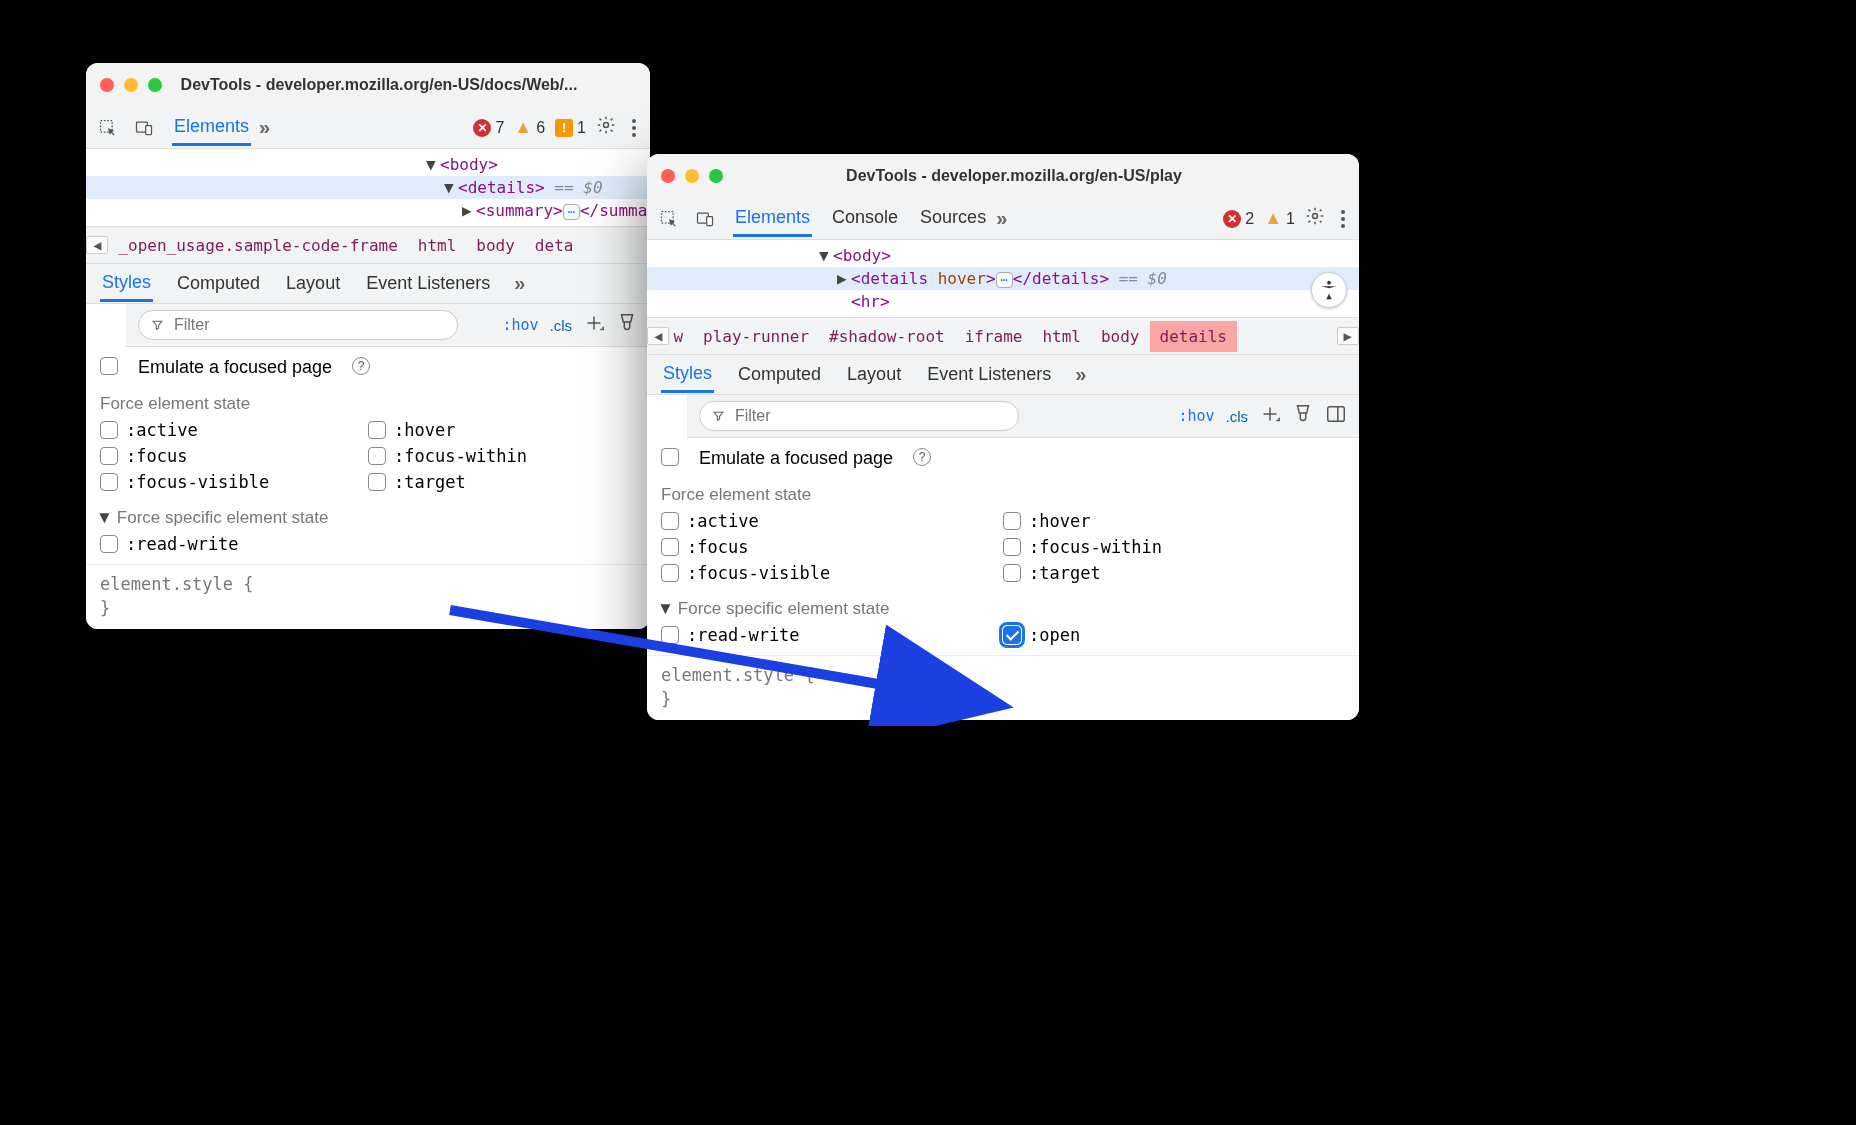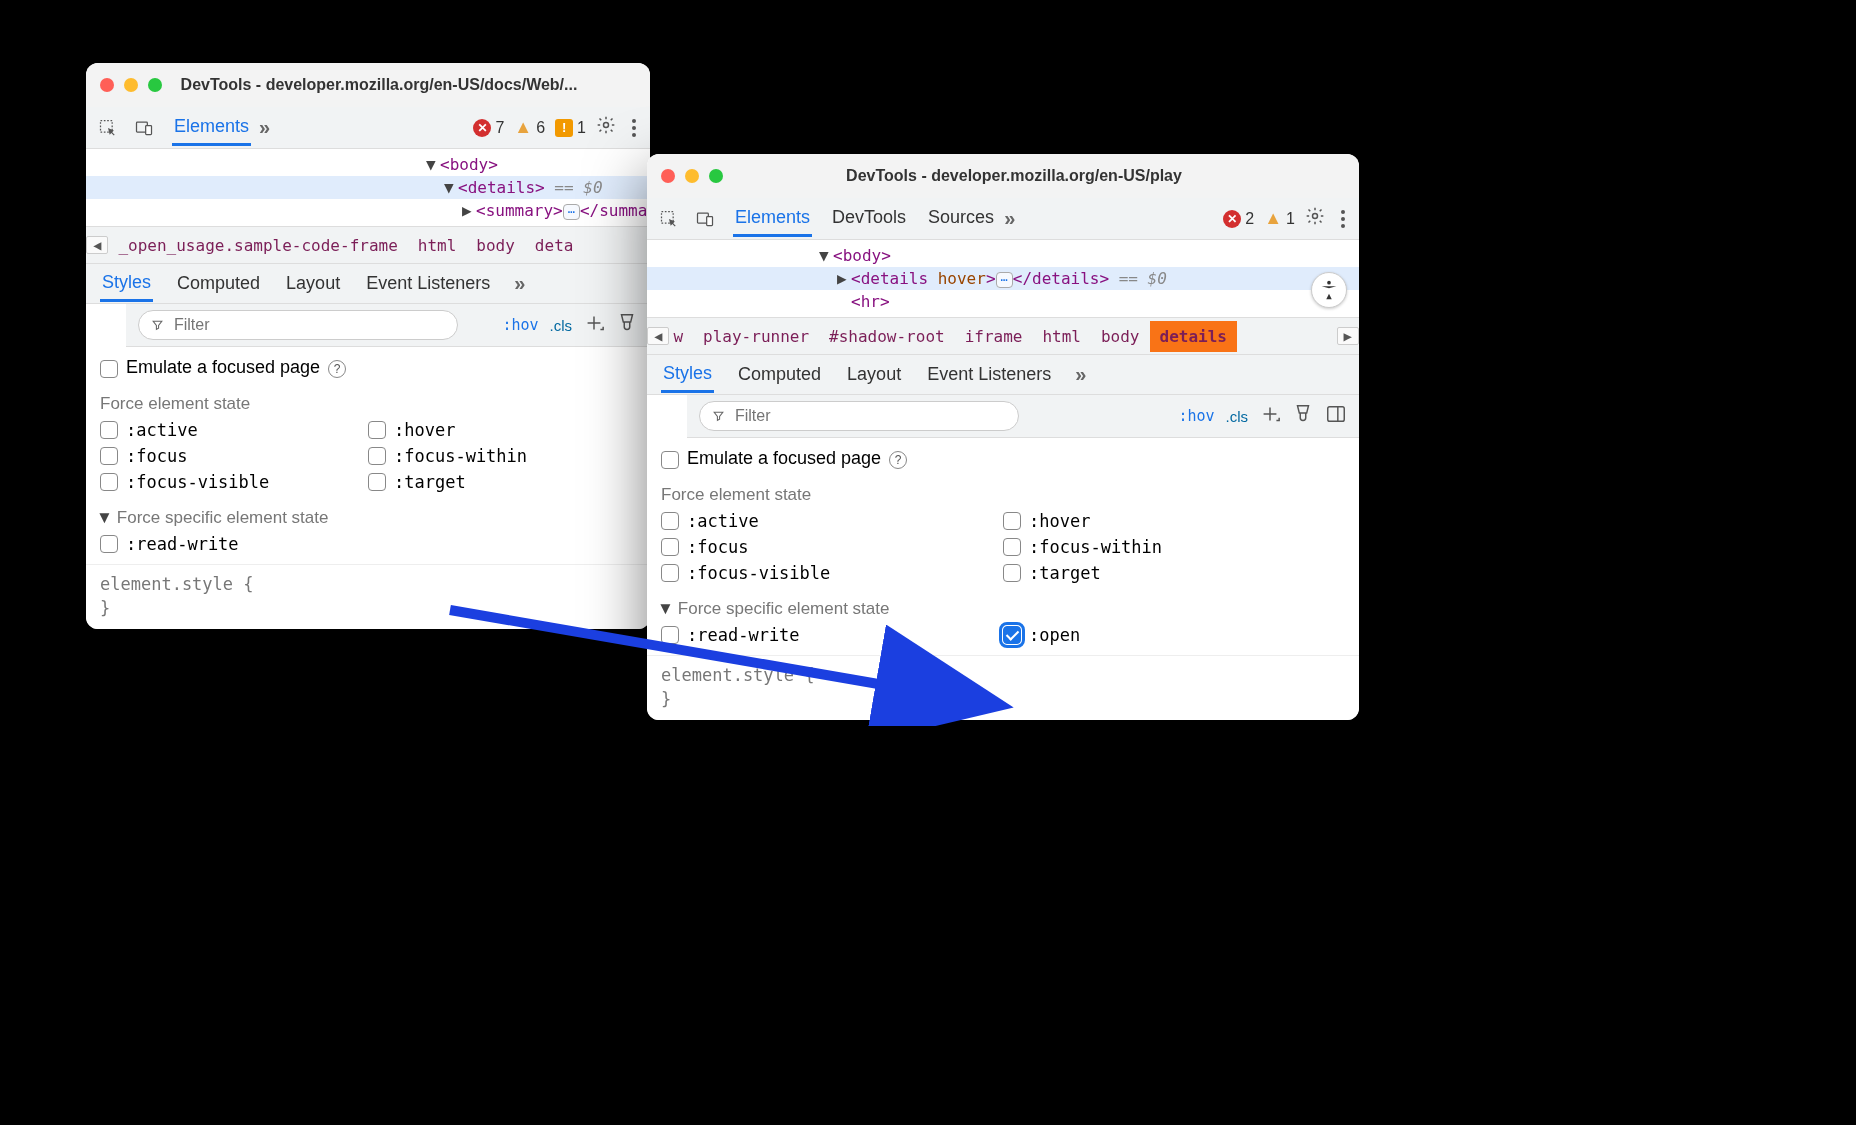--- a/index.html
+++ b/index.html
@@ -93,40 +93,40 @@
   .dom-tag { color: #881280; }
   .dom-attr { color: #994500; }
   .dom-eq0 { color: #888; font-style: italic; }
   .dom-tri { color: #444; display:inline-block; width: 14px; }
   .dom-sel { background: #e0ecfc; }
   .dom-elp { border:1px solid #aaa; border-radius:4px; padding:0 4px; font-size:12px; color:#1a73e8; background:#f6f9fe; display:inline-block; vertical-align:middle; }
 
   
   .crumbbar { display:flex; align-items:center; background:#f1f3f4; border-top:1px solid #ddd; border-bottom:1px solid #ddd; height: 38px; font-family: Menlo, Consolas, monospace; font-size: 16px; }
   .crumb { color: #7b1e57; padding: 6px 10px; white-space:nowrap; }
-  .crumb.sel { background: #f97316; font-weight: bold; }
+  .crumb.sel { background: #fca5a5; }
   .crumb-chev { color:#555; padding:0 6px; font-size:14px; border:1px solid #ccc; border-radius:2px; background:#fafafa; }
   .crumb-overflow { overflow:hidden; display:flex; flex:1; }
 
   
   .subtabs { display:flex; gap:22px; padding: 0 14px; height:40px; align-items:center; background:#f1f3f4; border-bottom:1px solid #ddd; }
 
   
   .filterbar { display:flex; align-items:center; padding: 6px 12px; gap:10px; background:#f1f3f4; border-bottom:1px solid #ddd;margin-left:40px; }
   .filter-input { display:flex; align-items:center; gap:8px; background:#fff; border:1px solid #ccc; border-radius: 16px; padding: 4px 12px; flex: 1; max-width: 320px; }
   .filter-input svg { width:14px; height:14px; stroke:#666; fill:none; stroke-width:2; }
   .filter-input input { border:none; outline:none; font-size:16px; background:transparent; width:100%; }
   .hov { color:#1a73e8; font-family:Menlo,monospace; font-size:15px; font-weight:500; }
   .cls { font-family:Liberation Sans, sans-serif; font-size:15px; color:#0369a1; font-weight:500; }
   .plus-icon svg, .brush-icon svg, .panel-icon svg { width:22px; height:22px; stroke:#555; fill:none; stroke-width:1.6; }
   .right-icons { margin-left:auto; display:flex; gap:11px; align-items:center; }
 
   
   .styles-pane { background:#fff; }
-  .emulate-row { display:flex; align-items:flex-end; gap:8px; padding: 10px 14px; }
+  .emulate-row { display:flex; align-items:flex-start; gap:20px; padding: 10px 14px; }
   .checkbox, .checkbox-checked { width:18px; height:18px; border:1.5px solid #888; border-radius:4px; display:inline-block; position:relative; flex-shrink:0; }
   .checkbox-checked { background:#1a73e8; border-color:#1a73e8; }
   .checkbox-checked::after { content:""; position:absolute; left:5px; top:1px; width:5px; height:10px; border:solid #fff; border-width:0 2.5px 2.5px 0; transform:rotate(45deg); }
   .help-icon { width:18px; height:18px; border:1.5px solid #888; border-radius:50%; display:inline-flex; align-items:center; justify-content:center; font-size:12px; color:#555; }
 
   .section-label { color:#777; padding: 6px 14px; font-size:17px; }
   .state-grid { display:grid; grid-template-columns: 1fr 1fr; padding: 0 14px 10px; row-gap:6px; font-family: Menlo, Consolas, monospace; font-size:17px; }
   .state-item { display:flex; align-items:center; gap:8px; }
 
   .specific-header { display:flex; align-items:center; gap:4px; color:#777; padding: 6px 10px; font-size:17px; }
@@ -306,21 +306,21 @@
         </svg>
       </span>
     <span class="tb-icon">
         <svg viewBox="0 0 24 24">
           <rect x="3" y="5" width="13" height="12" rx="1"></rect>
           <rect x="14" y="9" width="7" height="11" rx="1" fill="#fff"></rect>
         </svg>
       </span>
     <div class="tab-list">
       <span class="tab active">Elements</span>
-      <span class="tab">DevTools</span>
+      <span class="tab">Console</span>
       <span class="tab">Sources</span>
     </div>
     <span class="chevrons">»</span>
     <div class="badge-group">
       <span class="badge">
           <span class="badge-circle badge-err">✕</span>
           <span>2</span>
         </span>
       <span class="badge">
           <span class="badge-warn">▲</span>

